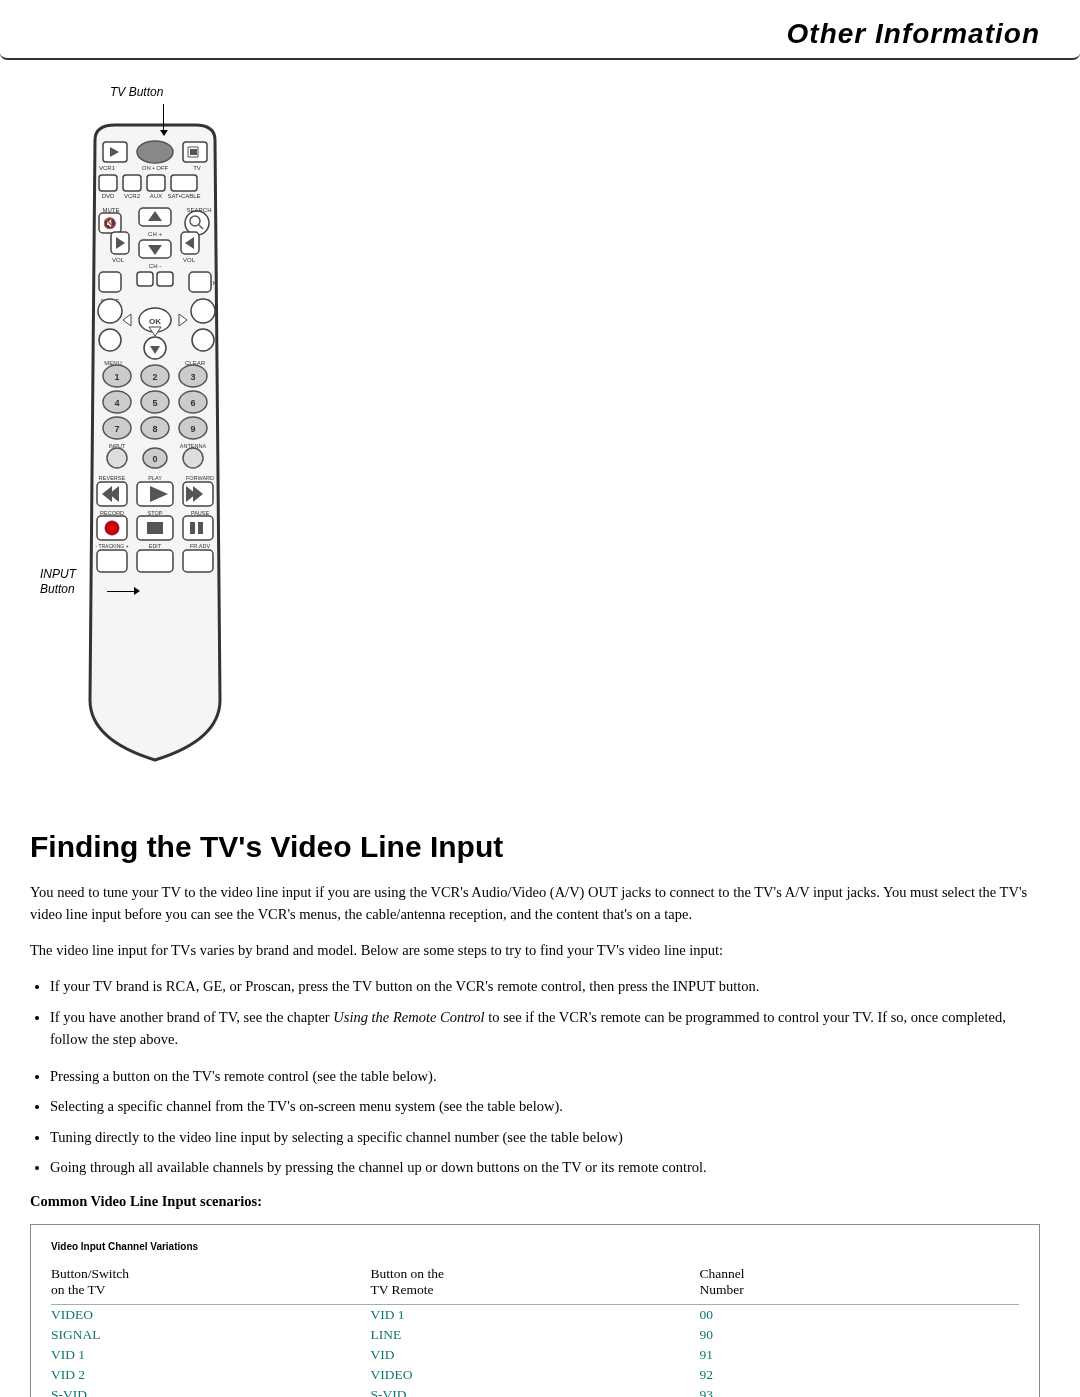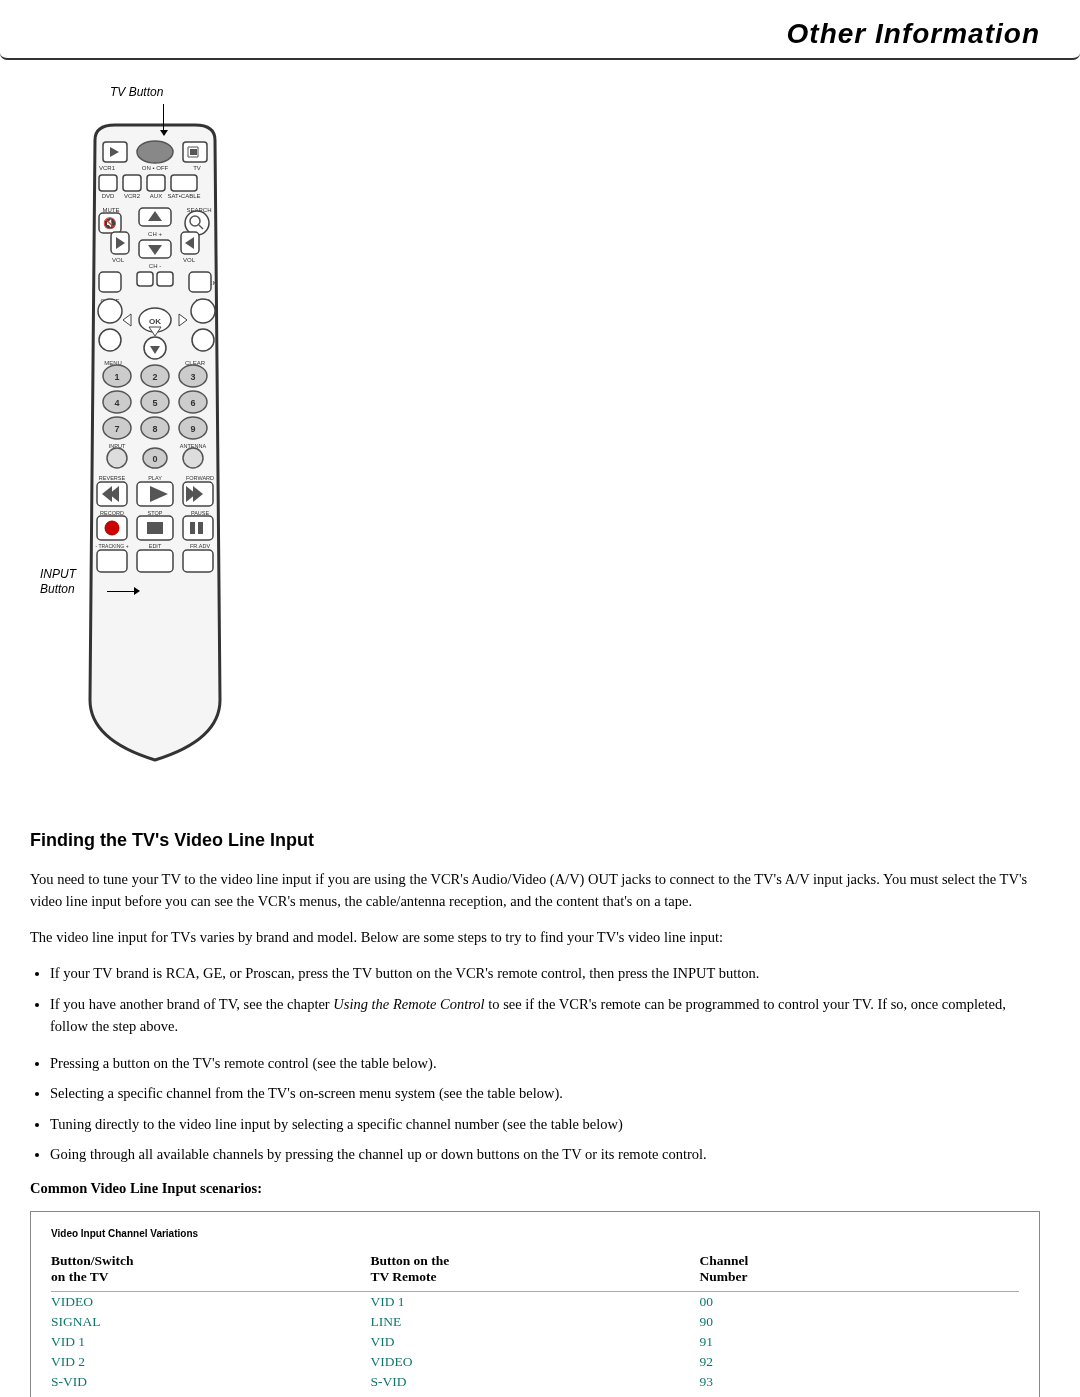--- a/index.html
+++ b/index.html
@@ -48,21 +48,21 @@
     }
 
     
     .right-col {
       flex: 1;
       padding: 30px 40px 20px 30px;
     }
 
     .page-title {
       font-family: Arial, Helvetica, sans-serif;
-      font-size: 18px;
+      font-size: 30px;
       font-weight: 700;
       margin-bottom: 18px;
       color: #000;
     }
 
     .body-text {
       font-size: 14.5px;
       line-height: 1.5;
       margin-bottom: 14px;
       color: #000;
@@ -100,21 +100,21 @@
       margin-bottom: 14px;
       color: #000;
     }
     .input-table {
       width: 100%;
       border-collapse: collapse;
       font-size: 14px;
     }
     .input-table th {
       text-align: left;
-      font-weight: bold;
+      font-weight: normal;
       font-size: 13.5px;
       padding-bottom: 6px;
       border-bottom: 1px solid #aaa;
       color: #000;
       margin-top: 15px;
     }
     .input-table td {
       text-align: left;
       padding: 2px 0;
       font-size: 13.5px;

